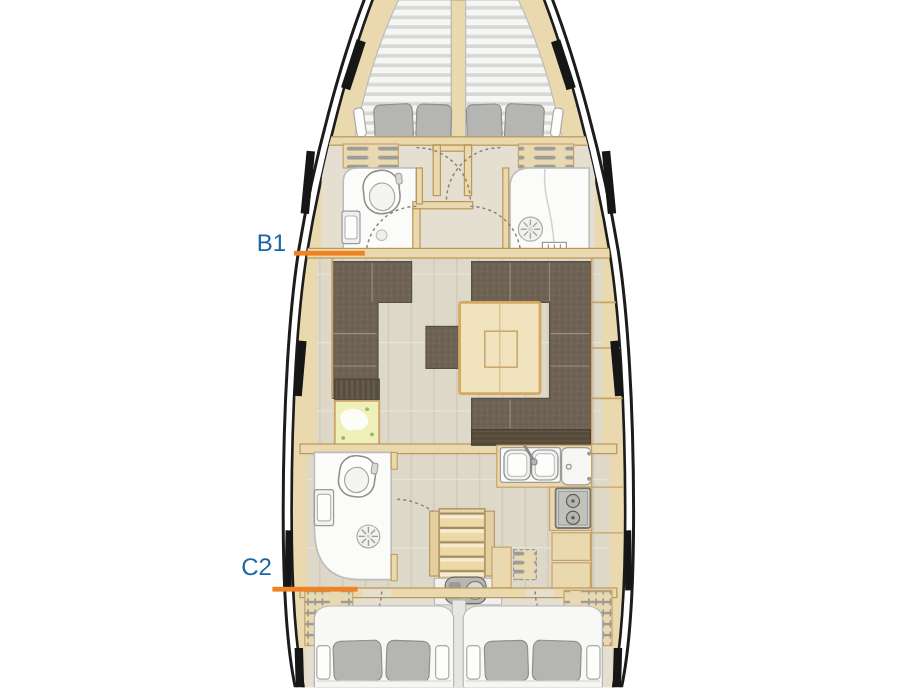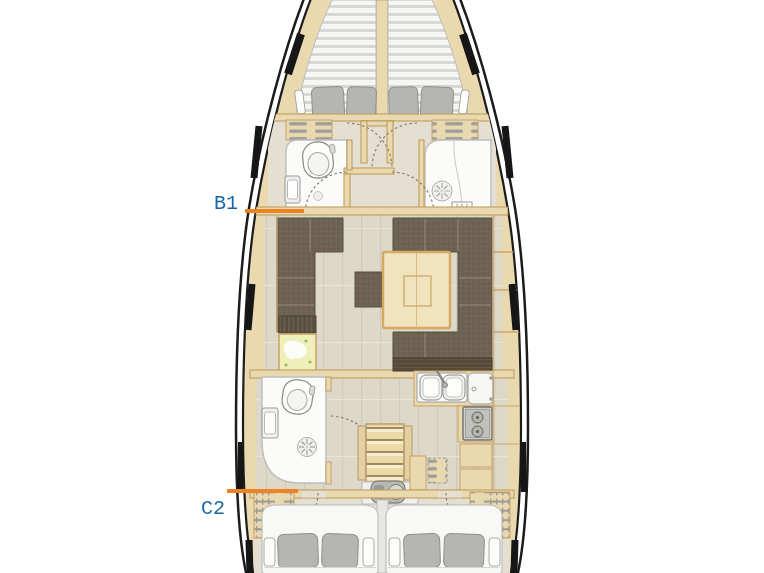--- a/index.html
+++ b/index.html
@@ -1,18 +1,18 @@
 <!DOCTYPE html>
 <html style="--label_blue: #1A67A8; --pointer_orange: #EF8222; --hull_black: #1C1C1C; --hull_wood_trim: #EAD9AE; --wood_border: #C8A268; --floor_beige: #DED8C9; --corridor_floor: #E4DFD1; --upholstery_brown: #6D6253; --table_wood: #F1E3BD; --fixture_white: #FBFBFA; --pillow_gray: #B4B4B4; --mattress_stripe_gray: #D7D7D7; --chart_map_yellow: #EFF0B9;"><head>
 <meta charset="utf-8">
 <style>
   html,body { margin:0; padding:0; background:#fff; }
   #stage {
     position:relative; width:764px; height:573px; background:#ffffff;
-    overflow:hidden; font-family:Liberation Mono, monospace;
+    overflow:hidden; font-family:Liberation Sans, sans-serif;
   }
   #stage svg { position:absolute; left:0; top:0; }
   .label {
     position:absolute; font-size:20px; font-weight:500; letter-spacing:0px;
     color:var(--label_blue,#1A67A8); line-height:21px;
   }
   .pointer {
     position:absolute; height:3.5px; background:var(--pointer_orange,#EF8222);
   }
 </style>
@@ -314,16 +314,16 @@
     <line x1="241" y1="442" x2="240" y2="492" stroke-width="6"></line>
     <line x1="523" y1="442" x2="524" y2="492" stroke-width="6"></line>
     <line x1="249" y1="540" x2="250" y2="574" stroke-width="7"></line>
     <line x1="515" y1="540" x2="514" y2="574" stroke-width="7"></line>
   </g>
 </svg>
 
 <div class="label" style="left:214px; top:193px;">B1</div>
 <div class="pointer" style="left:245px; top:209px; width:59px;"></div>
 
-<div class="label" style="left:201px; top:498px;text-align:right;">C2</div>
+<div class="label" style="left:201px; top:463px;text-align:right;">C2</div>
 <div class="pointer" style="left:227px; top:489px; width:71px;"></div>
 
 </div>
 
 </body></html>

